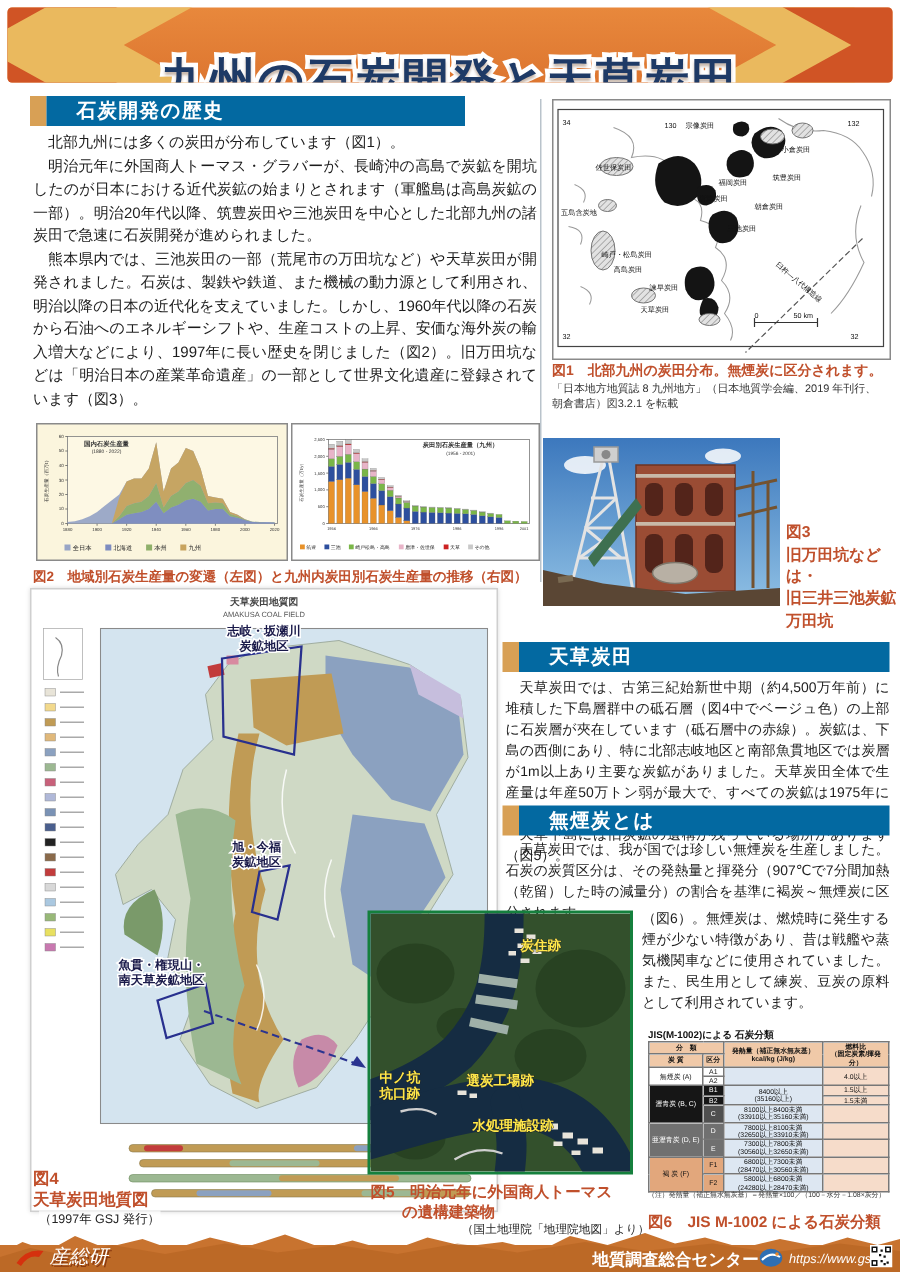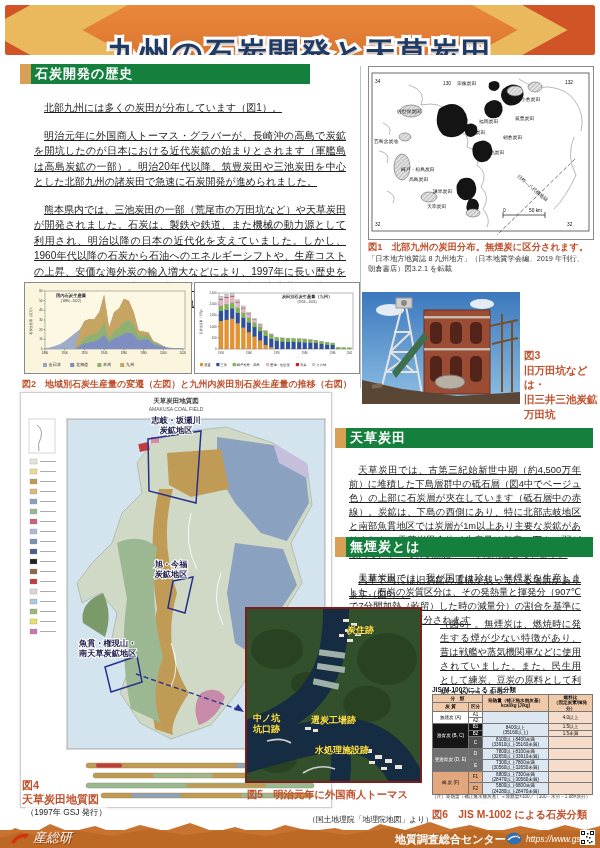--- a/index.html
+++ b/index.html
@@ -13,26 +13,26 @@
   .chv{position:absolute;top:-4px;bottom:-4px;width:150px;}
   .chv.gold{background:#eab95e;clip-path:polygon(0 0,65% 0,100% 50%,65% 100%,0 100%,35% 50%);}
   .chv.red{background:#d05425;clip-path:polygon(0 0,65% 0,100% 50%,65% 100%,0 100%,35% 50%);}
   .banner-title{position:absolute;left:0;right:0;top:0;height:50px;line-height:52px;text-align:center;
           font-size:31px;font-weight:900;letter-spacing:1px;color:#1e3a66;
           -webkit-text-stroke:6px #ffffff;paint-order:stroke fill;text-shadow:0 2px 2px rgba(90,40,0,.35);margin-top:23px;}
 
   
   .sec-head{display:flex;height:20px;}
   .sec-head .sq{width:11px;background:#d8a055;}
-  .sec-head .band{flex:1;background:#15803d;color:#fff;font-weight:bold;font-size:13px;
-                  line-height:20px;padding-left:4px;letter-spacing:1px;}
+  .sec-head .band{flex:1;background:#0369a1;color:#fff;font-weight:bold;font-size:13px;
+                  line-height:20px;padding-left:20px;letter-spacing:1px;}
 
   
   .body-text{font-size:10px;line-height:1.55;color:#1c1c1c;text-align:justify;}
-  .body-text p{margin:12px;text-indent:1em;text-decoration:underline;}
+  .body-text p{margin:0;text-indent:1em;}
   .body-text.narrow{font-size:9.3px;line-height:1.5;}
 
   .vcap{color:#c0502c;font-weight:bold;}
   .smallsrc{font-size:7.3px;color:#333;line-height:1.35;}
 
   .divider-v{width:1px;background:#b9c3cb;}
 
   .figbox{border:1px solid #8a8a8a;background:#fff;}
 
   
@@ -534,21 +534,21 @@
     <div class="sq"></div>
     <div class="band">無煙炭とは</div>
   </div>
   <div class="abs body-text narrow" style="left:337px;top:560px;width:256px;">
     <p>天草炭田では、我が国では珍しい無煙炭を生産しました。石炭の炭質区分は、その発熱量と揮発分（907℃で7分間加熱（乾留）した時の減量分）の割合を基準に褐炭～無煙炭に区分されます</p>
   </div>
   <div class="abs body-text narrow" style="left:428px;top:606px;width:165px;">
     <p style="text-indent:0;">（図6）。無煙炭は、燃焼時に発生する煙が少ない特徴があり、昔は戦艦や蒸気機関車などに使用されていました。また、民生用として練炭、豆炭の原料として利用されています。</p>
   </div>
 
-  <div class="abs" style="left:245px;top:607px;width:177px;height:176px;border:2px solid #7f1d1d;box-sizing:border-box;z-index:5;">
+  <div class="abs" style="left:245px;top:607px;width:177px;height:176px;border:2px solid #15803d;box-sizing:border-box;z-index:5;">
     <svg id="fig5svg" width="173" height="172" viewBox="0 0 173 172">
       <rect width="173" height="172" fill="#33502c"></rect>
       <g fill="#263f20" opacity="0.8">
         <ellipse cx="30" cy="40" rx="26" ry="20"></ellipse>
           <ellipse cx="140" cy="50" rx="30" ry="26"></ellipse>
         <ellipse cx="120" cy="95" rx="24" ry="18"></ellipse>
           <ellipse cx="30" cy="150" rx="20" ry="14"></ellipse>
         <ellipse cx="60" cy="75" rx="16" ry="12"></ellipse>
       </g>
 
@@ -588,20 +588,21 @@
       <g id="fig5labels">
           <text x="100" y="24" font-size="9" font-weight="bold" fill="#ffe84a" stroke="#222" stroke-width="0.5" paint-order="stroke">炭住跡</text>
           <text x="6" y="112" font-size="9" font-weight="bold" fill="#ffe84a" stroke="#222" stroke-width="0.5" paint-order="stroke">中ノ坑</text>
           <text x="6" y="123" font-size="9" font-weight="bold" fill="#ffe84a" stroke="#222" stroke-width="0.5" paint-order="stroke">坑口跡</text>
           <text x="64" y="114" font-size="9" font-weight="bold" fill="#ffe84a" stroke="#222" stroke-width="0.5" paint-order="stroke">選炭工場跡</text>
           <text x="68" y="144" font-size="9" font-weight="bold" fill="#ffe84a" stroke="#222" stroke-width="0.5" paint-order="stroke">水処理施設跡</text>
         </g>
     </svg>
   </div>
   <div class="abs vcap" style="left:247px;top:788px;width:190px;font-size:10.3px;z-index:6;">図5　明治元年に外国商人トーマス</div>
+  <div class="abs vcap" style="left:268px;top:801px;width:170px;font-size:10.3px;z-index:6;">の遺構建築物</div>
   <div class="abs" style="left:268px;top:814px;width:165px;font-size:7.8px;color:#222;text-align:right;z-index:7;">（国土地理院「地理院地図」より）</div>
 
   <div class="abs jis-title" style="left:432px;top:686px;">JIS(M-1002)による 石炭分類</div>
   <div class="abs" style="left:432px;top:694px;">
     <table class="jis" id="jis-table">
         <colgroup>
           <col style="width: 36px;">
           <col style="width: 14px;">
           <col style="width: 66px;">
           <col style="width: 44px;">

